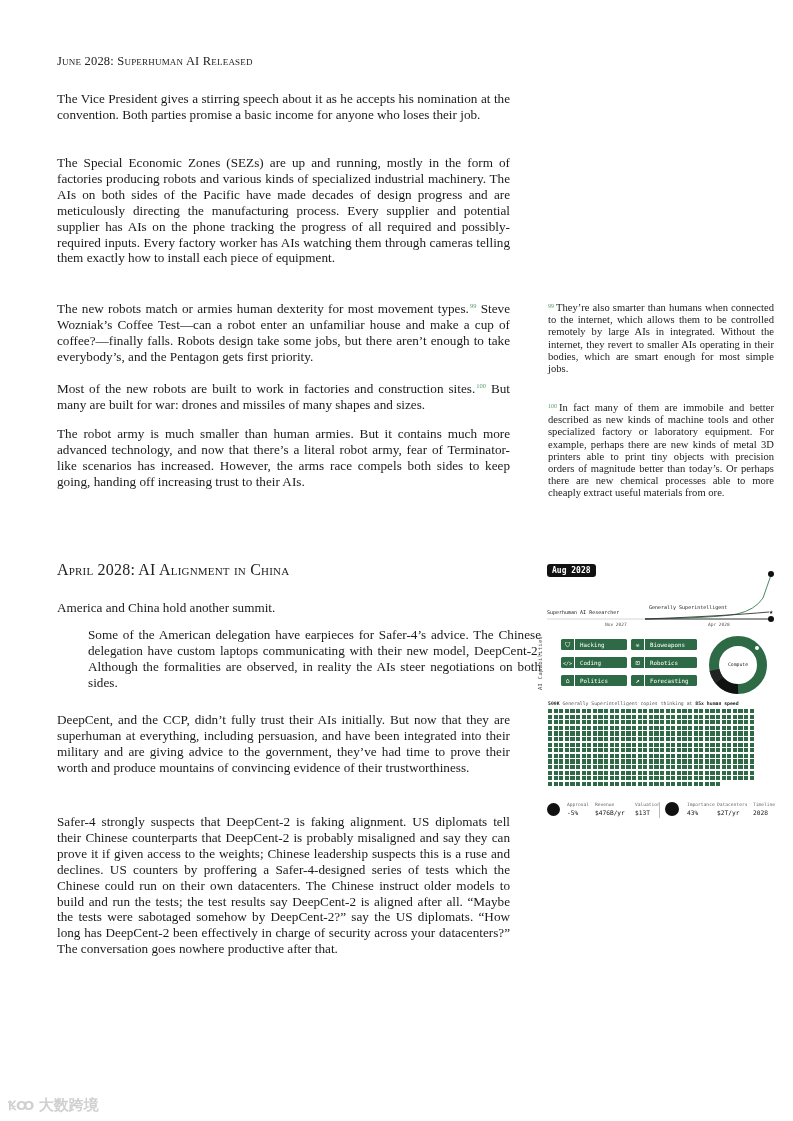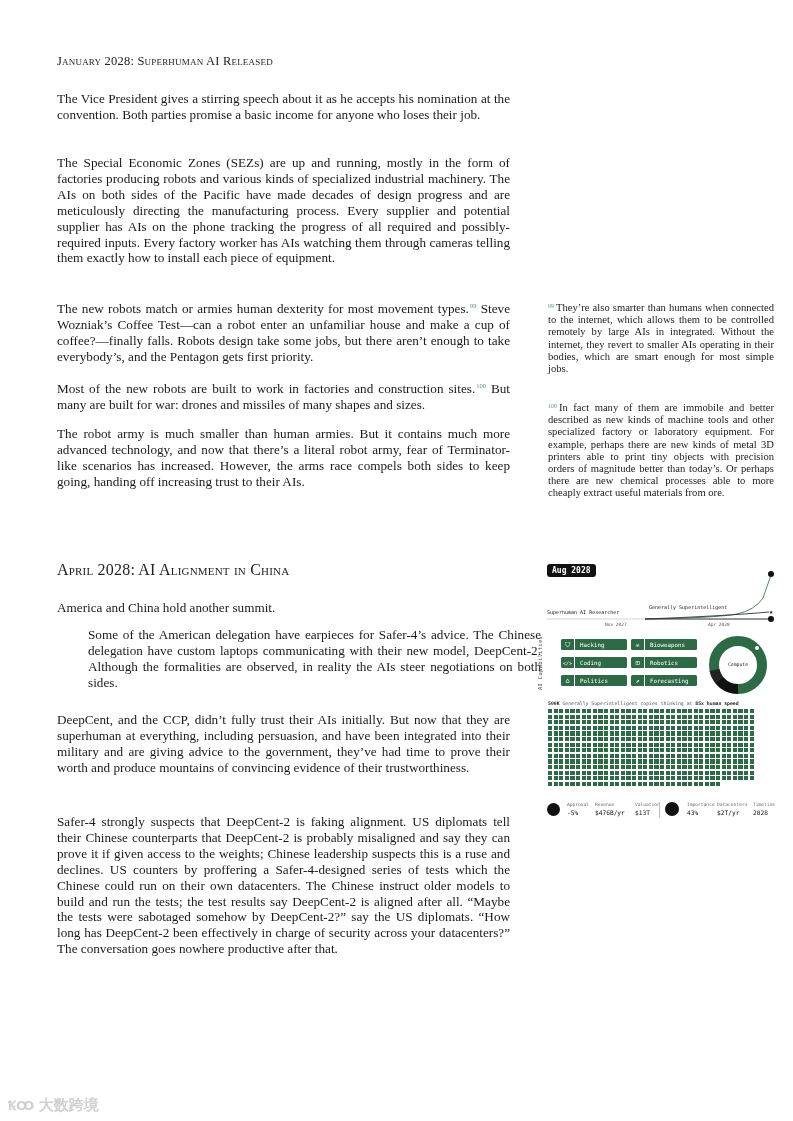--- a/index.html
+++ b/index.html
@@ -26,21 +26,21 @@
   .vlabel { position: absolute; left: -8px; top: 93px; transform: rotate(-90deg); transform-origin: left top;
             font-size: 5.5px; color: #555; letter-spacing: 0.3px; }
   .stat { position: absolute; top: 240px; }
   .stat .k { font-size: 4.6px; color: #666; }
   .stat .v { font-size: 6.2px; color: #111; margin-top: 2px; }
   .watermark { position: absolute; left: 8px; top: 1096px; color: #d0d0d0; font-family: "DejaVu Sans", sans-serif; font-size: 15px; font-weight: bold; }
 </style>
 </head>
 <body>
 
-<div class="h1 heading-sc">January 2028: Superhuman AI Released</div>
+<div class="h1 heading-sc">June 2028: Superhuman AI Released</div>
 
 <div class="blk" style="top:91px;">
   <p class="body">The Vice President gives a stirring speech about it as he accepts his nomination at the convention. Both parties promise a basic income for anyone who loses their job.</p>
 </div>
 <div class="blk" style="top:155px;">
   <p class="body">The Special Economic Zones (SEZs) are up and running, mostly in the form of factories producing robots and various kinds of specialized industrial machinery. The AIs on both sides of the Pacific have made decades of design progress and are meticulously directing the manufacturing process. Every supplier and potential supplier has AIs on the phone tracking the progress of all required and possibly-required inputs. Every factory worker has AIs watching them through cameras telling them exactly how to install each piece of equipment.</p>
 </div>
 <div class="blk" style="top:298px;">
   <p class="body"><span>The new robots match or armies human dexterity for most movement types.</span><sup class="fn">99</sup> <span>Steve Wozniak’s Coffee Test—can a robot enter an unfamiliar house and make a cup of coffee?—finally falls. Robots design take some jobs, but there aren’t enough to take everybody’s, and the Pentagon gets first priority.</span></p>
 </div>

